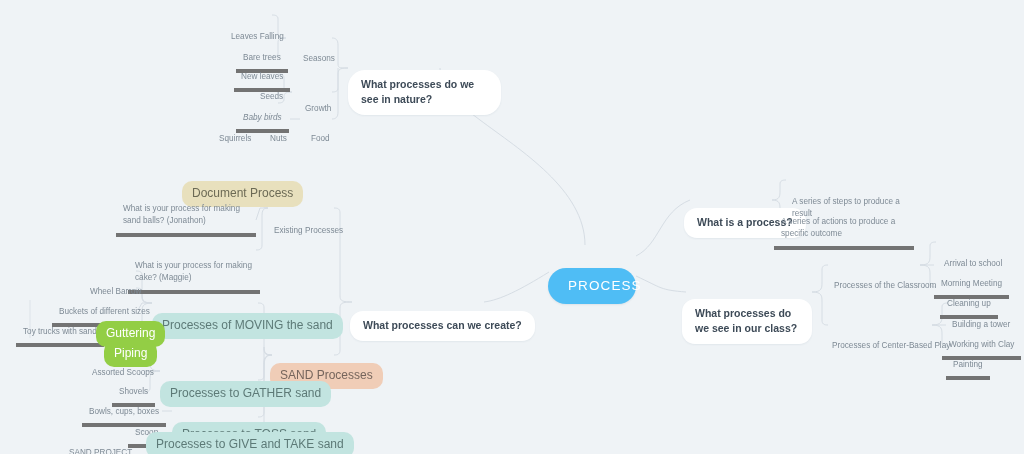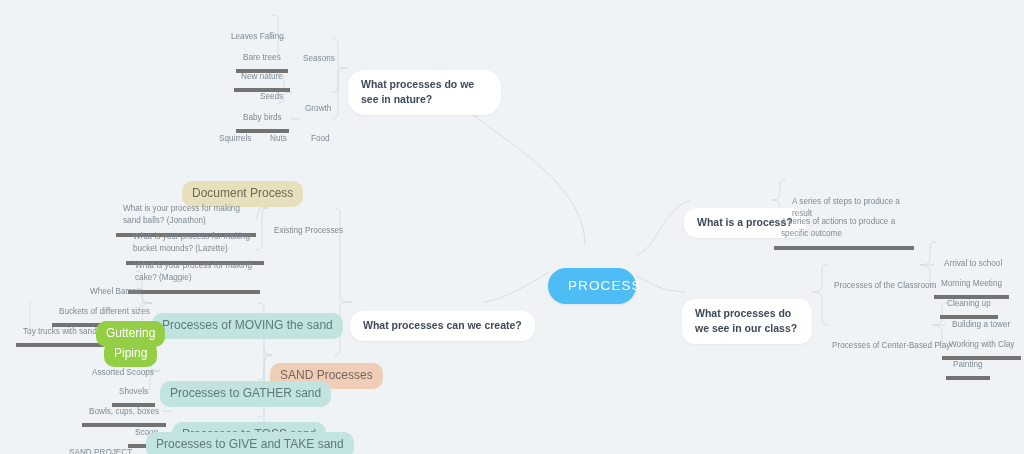--- a/index.html
+++ b/index.html
@@ -166,24 +166,24 @@
   <div class="node root" style="left:548px; top:249px; width:88px;">PROCESS</div>
 
   <div class="node qbox" style="left:348px; top:51px; width:153px;border-radius:17px;">What processes do we see in nature?</div>
 
   <div class="node plain" style="left:297px; top:31px;">Seasons</div>
   <div class="node plain" style="left:299px; top:81px;">Growth</div>
   <div class="node plain" style="left:305px; top:111px;">Food</div>
 
   <div class="node plain" style="left:225px; top:9px;">Leaves Falling</div>
   <div class="node leaf" style="left:236px; top:29px;">Bare trees</div>
-  <div class="node leaf" style="left:234px; top:48px;">New nature</div>
+  <div class="node leaf" style="left:234px; top:48px;">New leaves</div>
 
   <div class="node plain" style="left:254px; top:69px;">Seeds</div>
-  <div class="node leaf" style="left:236px; top:89px;">Baby birds</div>
+  <div class="node leaf" style="left:236px; top:89px;font-style:italic;">Baby birds</div>
 
   <div class="node plain" style="left:264px; top:111px;">Nuts</div>
   <div class="node plain" style="left:213px; top:111px;">Squirrels</div>
 
   <div class="node qbox" style="left:684px; top:189px; width:auto;">What is a process?</div>
 
   <div class="node plain" style="left:786px; top:174px; width:125px;">A series of steps to produce a result</div>
   <div class="node leaf" style="left:774px; top:193px; width:140px;">A series of actions to produce a specific outcome</div>
 
   <div class="node qbox" style="left:682px; top:280px; width:130px;">What processes do we see in our class?</div>
@@ -199,21 +199,20 @@
   <div class="node leaf" style="left:942px; top:316px;">Working with Clay</div>
   <div class="node leaf" style="left:946px; top:336px;">Painting</div>
 
   <div class="node qbox" style="left:350px; top:292px; width:auto;">What processes can we create?</div>
 
   <div class="node plain" style="left:268px; top:203px;">Existing Processes</div>
 
   <div class="node pill pill-khaki" style="left:182px; top:162px;">Document Process</div>
 
   <div class="node leaf" style="left:116px; top:180px; width:140px;">What is your process for making sand balls? (Jonathon)</div>
-  <div class="node leaf" style="left:126px; top:208px; width:138px;">What is your process for making bucket mounds? (Lazette)</div>
   <div class="node leaf" style="left:128px; top:237px; width:132px;">What is your process for making cake? (Maggie)</div>
 
   <div class="node pill pill-peach" style="left:270px; top:344px;">SAND Processes</div>
 
   <div class="node pill pill-teal" style="left:152px; top:294px;">Processes of MOVING the sand</div>
 
   <div class="node plain" style="left:84px; top:264px;">Wheel Barrow</div>
   <div class="node leaf" style="left:52px; top:283px;">Buckets of different sizes</div>
   <div class="node leaf" style="left:16px; top:303px;">Toy trucks with sand</div>
 

